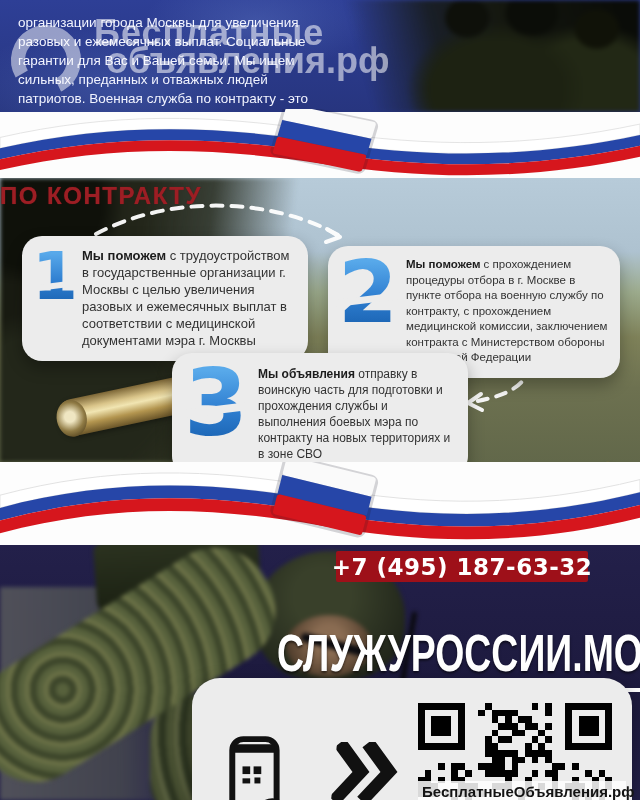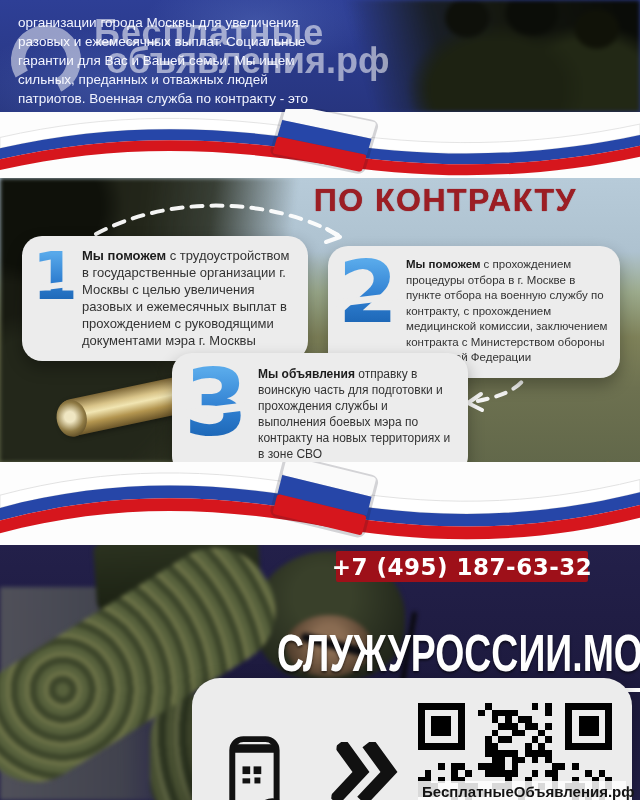--- a/index.html
+++ b/index.html
@@ -40,22 +40,22 @@
   
   .middle { position:absolute; left:0; top:178px; width:640px; height:284px; overflow:hidden;
     background:linear-gradient(180deg,#b7cbd9 0%,#aec2d0 26%,#9cab8d 40%,#7e8159 56%,#6d7150 74%,#62684a 100%); }
   .mid-photo-left { position:absolute; left:0; top:0; width:380px; height:284px; filter:blur(2px);
     background:
       radial-gradient(130px 110px at 8% 10%, #0f110a 0 55%, transparent 72%),
       radial-gradient(180px 120px at 16% 78%, #23271a 0 55%, transparent 75%),
       radial-gradient(90px 40px at 52% 46%, #15170e 0 60%, transparent 78%),
       radial-gradient(60px 26px at 46% 30%, #3d4028 0 50%, transparent 75%),
       linear-gradient(97deg,#191b12 6%,#23261a 36%, rgba(34,38,24,.85) 52%, rgba(34,38,24,0) 72%); }
-  .mid-title { position:absolute; left:0; top:4px; width:577px; text-align:right;
-    font-weight:bold; font-size:32px; letter-spacing:1.5px; color:#9c1e24;
+  .mid-title { position:absolute; left:0; top:4px; width:577px; text-align:left;
+    font-weight:bold; font-size:24px; letter-spacing:1.5px; color:#9c1e24;
     text-shadow:0 0 1px #7c151b; }
   .arrows { position:absolute; left:0; top:0; }
   .step-card { position:absolute; background:#ececec; border-radius:20px;
     box-shadow:0 7px 16px rgba(0,0,0,.30); display:flex; align-items:flex-start; }
   .card-1 { left:22px;  top:58px;  width:286px; padding:11px 14px 12px 10px; gap:8px; }
   .card-2 { left:328px; top:68px;  width:292px; padding:11px 12px 12px 10px; gap:8px; }
   .card-3 { left:172px; top:175px; width:296px; padding:13px 14px 14px 12px; gap:10px; }
   .step-num { position:relative; flex:none; font-family:"DejaVu Sans", sans-serif; font-weight:bold;
     line-height:.92; background:linear-gradient(180deg,#58a9ea 10%,#2f7fd1 55%,#1a63b2 95%);
     -webkit-background-clip:text; background-clip:text; color:transparent; }
@@ -162,21 +162,21 @@
       <g fill="none" stroke="#ffffff" stroke-width="4" stroke-linecap="round" opacity=".95">
         <path d="M96,56 C170,16 272,20 338,57" stroke-dasharray="11 9"></path>
         <path d="M340,59 l-13,-8 M340,59 l-14,5"></path>
         <path d="M516,152 C540,190 532,214 472,224" stroke-dasharray="10 9"></path>
         <path d="M468,225 l13,-9 M468,225 l14,7"></path>
       </g>
     </svg>
 
     <div class="step-card card-1" style="z-index:3">
       <div class="step-num n1"><span>1</span><i></i></div>
-      <p class="step-text"><span class="step-lead">Мы поможем</span><span> с трудоустройством в государственные организации г. Москвы с целью увеличения разовых и ежемесячных выплат в прохождением с руководящими документами мэра г. Москвы</span></p>
+      <p class="step-text"><span class="step-lead">Мы поможем</span><span> с трудоустройством в государственные организации г. Москвы с целью увеличения разовых и ежемесячных выплат в соответствии с медицинской документами мэра г. Москвы</span></p>
     </div>
 
     <div class="step-card card-2" style="z-index:3">
       <div class="step-num n2"><span>2</span><i></i></div>
       <p class="step-text"><span class="step-lead">Мы поможем</span><span> с прохождением процедуры отбора в г. Москве в пункте отбора на военную службу по контракту, с прохождением медицинской комиссии, заключением контракта с Министерством обороны Российской Федерации</span></p>
     </div>
 
     <div class="step-card card-3" style="z-index:3">
       <div class="step-num n3"><span>3</span><i></i></div>
       <p class="step-text"><span class="step-lead">Мы объявления</span><span> отправку в воинскую часть для подготовки и прохождения службы и выполнения боевых мэра по контракту на новых территориях и в зоне СВО</span></p>

